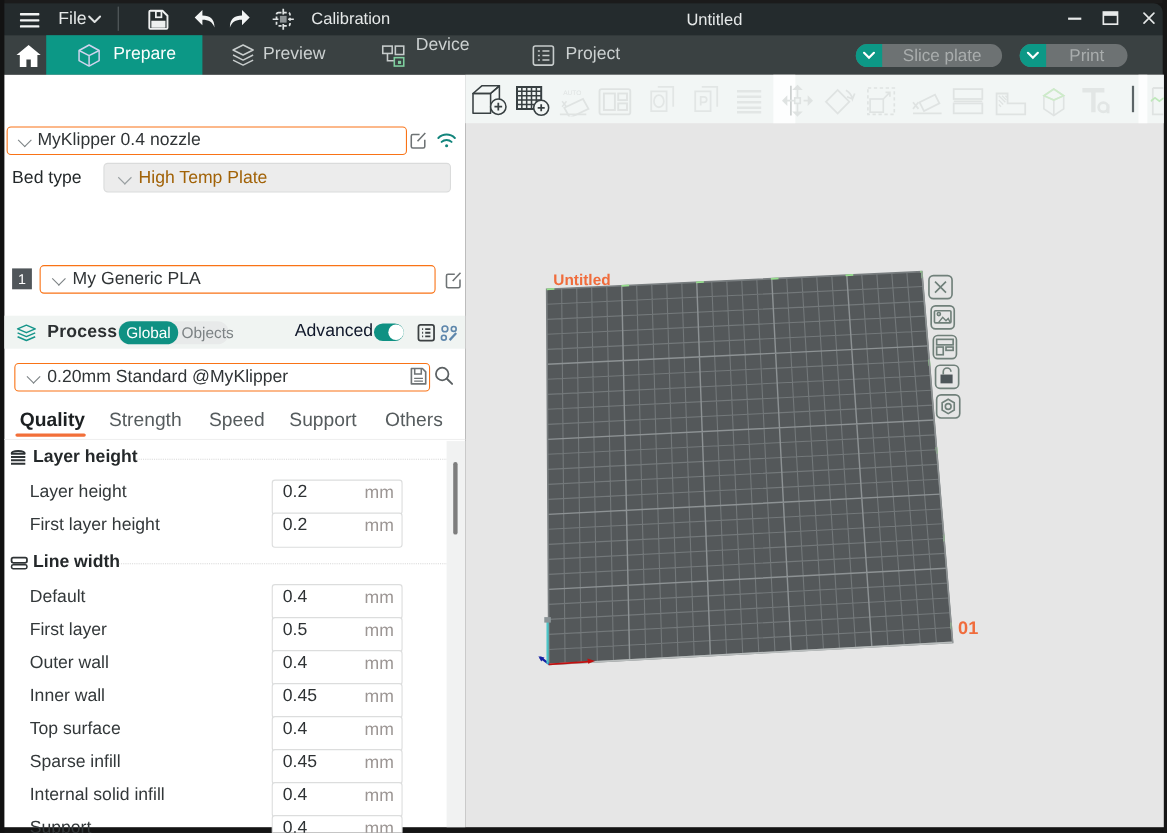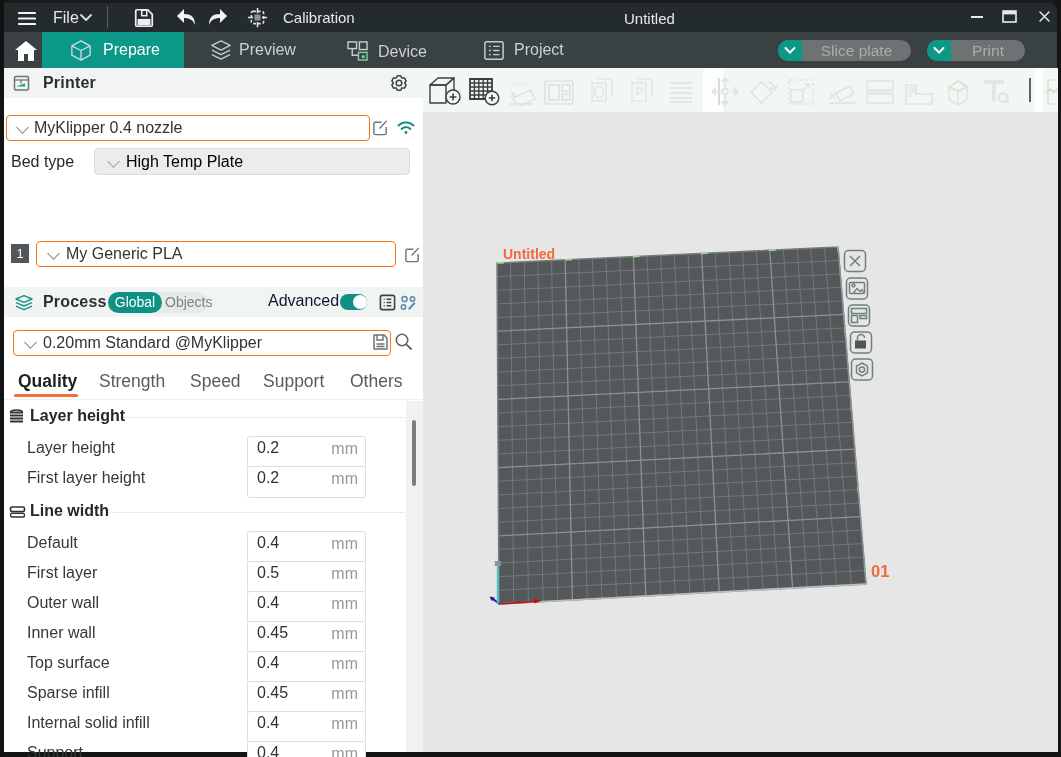--- a/index.html
+++ b/index.html
@@ -98,21 +98,21 @@
     </svg>
     <div class="abs tabtxt" style="left:235px;top:9px;">Preview</div>
 
     <svg class="abs" style="left:342px;top:8px;" width="23" height="21" viewBox="0 0 24 22">
       <rect x="2" y="2" width="9" height="7" fill="none" stroke="#c7cccc" stroke-width="1.5"></rect>
       <rect x="14" y="2" width="8" height="8" fill="none" stroke="#c7cccc" stroke-width="1.5"></rect>
       <rect x="13" y="13" width="9" height="8" fill="none" stroke="#7fcf9f" stroke-width="1.5"></rect>
       <path d="M6.5 9v7h6" fill="none" stroke="#c7cccc" stroke-width="1.5"></path>
       <rect x="16.5" y="16" width="3" height="3" fill="#7fcf9f"></rect>
     </svg>
-    <div class="abs tabtxt" style="left:374px;top:11px;">Device</div>
+    <div class="abs tabtxt" style="left:374px;top:0;">Device</div>
 
     <svg class="abs" style="left:479px;top:8px;" width="22" height="21" viewBox="0 0 24 23">
       <rect x="2" y="2" width="20" height="19" rx="2" fill="none" stroke="#c7cccc" stroke-width="1.6"></rect>
       <path d="M6.5 7h2M6.5 11.5h2M6.5 16h2M11 7h7M11 11.5h7M11 16h7" stroke="#c7cccc" stroke-width="1.6"></path>
     </svg>
     <div class="abs tabtxt" style="left:510px;top:9px;">Project</div>
 
     <div class="abs" style="left:774px;top:8px;width:133px;height:21px;border-radius:10.5px;background:#6d7273;"></div>
     <div class="abs" style="left:774px;top:8px;width:24px;height:21px;border-radius:10.5px 0 0 10.5px;background:#0c9886;"></div>
     <svg class="abs" style="left:779px;top:14px;" width="14" height="9" viewBox="0 0 14 9">
@@ -122,50 +122,37 @@
 
     <div class="abs" style="left:923px;top:8px;width:98px;height:21px;border-radius:10.5px;background:#6d7273;"></div>
     <div class="abs" style="left:923px;top:8px;width:24px;height:21px;border-radius:10.5px 0 0 10.5px;background:#0c9886;"></div>
     <svg class="abs" style="left:928px;top:14px;" width="14" height="9" viewBox="0 0 14 9">
       <path d="M2.5 2l4.5 4.5L11.5 2" stroke="#fff" stroke-width="2" fill="none" stroke-linecap="round"></path>
     </svg>
     <div class="abs" style="left:947px;top:10px;width:74px;text-align:center;font-size:15.5px;color:#a9adad;">Print</div>
   </div>
   <div class="abs" id="sidebar">
 
-    <div class="sechead" style="top:0;">
-      <svg class="abs" style="left:8px;top:5px;" width="20" height="20" viewBox="0 0 20 20">
-        <rect x="2.5" y="3.5" width="14" height="13.5" rx="1.5" fill="none" stroke="#6e7476" stroke-width="1.5"></rect>
-        <path d="M2.5 7h14" stroke="#6e7476" stroke-width="1.3"></path>
-        <path d="M9 7v3.5" stroke="#6e7476" stroke-width="1.3"></path>
-        <path d="M5 13l8-2.5v3H5z" fill="#1b9e8c"></path>
-      </svg>
-      <div class="lbl">Printer</div>
-      <svg class="abs gear" style="left:386px;top:6px;" width="18" height="18" viewBox="0 0 20 20">
-        <path d="M6.85 4.54L8.13 1.91L11.87 1.91L13.15 4.54L13.15 4.54L16.07 4.34L17.94 7.57L16.30 10.00L16.30 10.00L17.94 12.43L16.07 15.66L13.15 15.46L13.15 15.46L11.87 18.09L8.13 18.09L6.85 15.46L6.85 15.46L3.93 15.66L2.06 12.43L3.70 10.00L3.70 10.00L2.06 7.57L3.93 4.34L6.85 4.54Z" fill="none" stroke="#3c4244" stroke-width="1.7" stroke-linejoin="round"></path>
-        <circle cx="10" cy="10" r="3.1" fill="none" stroke="#3c4244" stroke-width="1.7"></circle>
-      </svg>
-    </div>
     <div class="combo" style="left:2px;top:47px;width:364px;height:26px;">
       <span class="chev" style="left:11px;top:7px;"></span>
       <div class="txt">MyKlipper 0.4 nozzle</div>
     </div>
     <svg class="abs" style="left:368px;top:51px;" width="17" height="17" viewBox="0 0 18 18">
       <path d="M15 8.5V15a1.5 1.5 0 0 1-1.5 1.5h-10A1.5 1.5 0 0 1 2 15V5a1.5 1.5 0 0 1 1.5-1.5H10" fill="none" stroke="#6e7375" stroke-width="1.5"></path>
       <path d="M8 10L15.5 2" stroke="#6e7375" stroke-width="1.5"></path>
     </svg>
     <svg class="abs" style="left:393px;top:53px;" width="18" height="14" viewBox="0 0 18 14">
       <path d="M1.5 4.5a10.5 10.5 0 0 1 15 0" fill="none" stroke="#13857c" stroke-width="1.8" stroke-linecap="round"></path>
       <path d="M4.5 8a6.5 6.5 0 0 1 9 0" fill="none" stroke="#13857c" stroke-width="1.8" stroke-linecap="round"></path>
       <circle cx="9" cy="11.5" r="1.4" fill="#13857c"></circle>
     </svg>
     <div class="lab16" style="left:7px;top:85px;">Bed type</div>
     <div class="combo" style="left:90px;top:80px;width:316px;height:27px;background:#ececec;border-color:#dadbdb;">
       <span class="chev" style="left:14px;top:8px;border-color:#9aa0a2;"></span>
-      <div class="txt" style="left:31px;top:4px;color:#000000;">High Temp Plate</div>
+      <div class="txt" style="left:31px;top:4px;color:#a16207;">High Temp Plate</div>
     </div>
 
     <div class="abs" style="left:7px;top:176px;width:18px;height:19px;background:#50565a;color:#fff;font-size:13px;text-align:center;line-height:19px;">1</div>
     <div class="combo" style="left:32px;top:173px;width:360px;height:26px;">
       <span class="chev" style="left:12px;top:7px;"></span>
       <div class="txt" style="left:29px;">My Generic PLA</div>
     </div>
     <svg class="abs" style="left:400px;top:178px;" width="17" height="17" viewBox="0 0 18 18">
       <path d="M15 8.5V15a1.5 1.5 0 0 1-1.5 1.5h-10A1.5 1.5 0 0 1 2 15V5a1.5 1.5 0 0 1 1.5-1.5H10" fill="none" stroke="#6e7375" stroke-width="1.5"></path>
       <path d="M8 10L15.5 2" stroke="#6e7375" stroke-width="1.5"></path>

